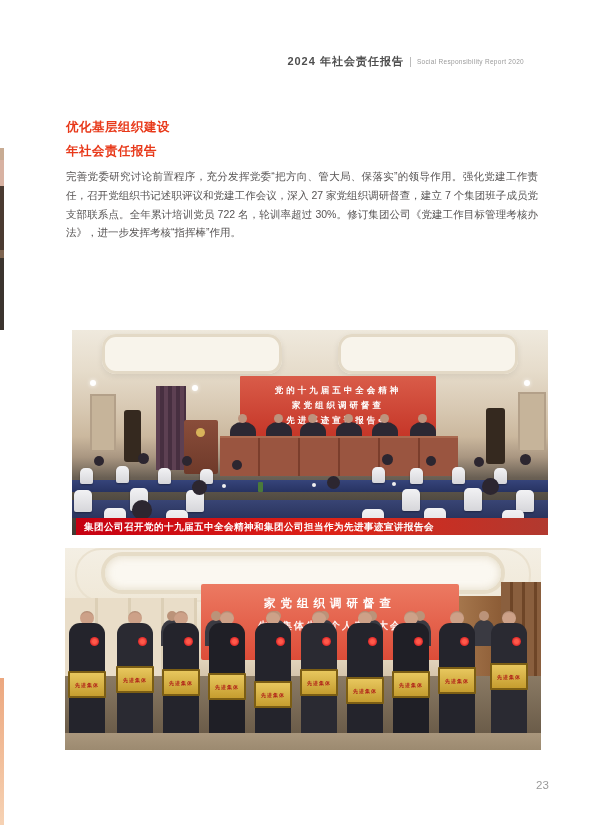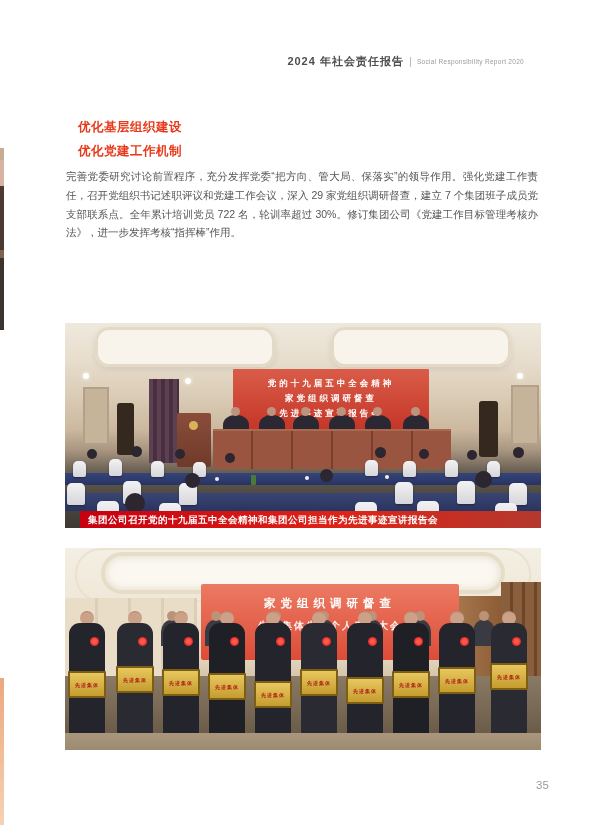--- a/index.html
+++ b/index.html
@@ -20,30 +20,30 @@
 
   
   .header{position:absolute;left:66px;top:54px;width:458px;
     display:flex;justify-content:flex-end;align-items:center;}
   .header .zh{font-size:11px;font-weight:bold;color:#4e4e4e;letter-spacing:1px;}
   .header .divider{width:1px;height:10px;background:#bcbcbc;margin:0 6px;}
   .header .en{font-size:6.5px;color:#9b9b9b;letter-spacing:.3px;}
 
   
   .content{position:absolute;left:66px;top:119px;width:472px;}
-  .content h2{margin:0 0 7px 12px;font-size:12.5px;font-weight:bold;
+  .content h2{margin:0 0 7px 0;font-size:12.5px;font-weight:bold;
     color:#e8391a;letter-spacing:.5px;}
   .content p{margin:0 0 15px 0;font-size:10.5px;line-height:18.8px;
     color:#575454;text-align:justify;}
 
   
   .photo{position:absolute;left:65px;width:476px;overflow:hidden;background:#d8ccb8;}
   .photo1{top:323px;height:205px;}
   .photo2{top:548px;height:202px;}
-  .caption{position:absolute;left:15px;bottom:0;width:100%;height:17px;
+  .caption{position:absolute;left:4px;bottom:0;width:100%;height:17px;
     color:#ffffff;font-size:9.5px;font-weight:bold;line-height:17px;
     padding-left:8px;box-sizing:border-box;letter-spacing:.5px;z-index:30;}
   .caption1{background:linear-gradient(90deg,#c60011 0%,#dd2418 55%,#b03a30 100%);}
   .caption2{background:linear-gradient(90deg,#c60011 0%,#d22015 40%,
       rgba(160,60,45,.55) 72%,rgba(150,120,100,.12) 100%);}
 
   .abs{position:absolute;}
 
   
   .ph1-bg{inset:0;background:linear-gradient(180deg,#efe9dd 0%,#e6dccb 20%,
@@ -122,25 +122,25 @@
 <div class="edge-strip"></div>
 
 <div class="header">
   <span class="zh">2024 年社会责任报告</span>
   <span class="divider"></span>
   <span class="en">Social Responsibility Report 2020</span>
 </div>
 
 <div class="content">
   <h2>优化基层组织建设</h2>
-  <h2>优化党建工作机制</h2>
-  <p>完善党委研究讨论前置程序，充分发挥党委“把方向、管大局、保落实”的领导作用。强化党建工作责任，召开党组织书记述职评议和党建工作会议，深入 29 家党组织调研督查，建立 7 个集团班子成员党支部联系点。全年累计培训党员 722 名，轮训率超过 30%。修订集团公司《党建工作目标管理考核办法》，进一步发挥考核“指挥棒”作用。</p>
+  <h2>年社会责任报告</h2>
+  <p>完善党委研究讨论前置程序，充分发挥党委“把方向、管大局、保落实”的领导作用。强化党建工作责任，召开党组织书记述职评议和党建工作会议，深入 27 家党组织调研督查，建立 7 个集团班子成员党支部联系点。全年累计培训党员 722 名，轮训率超过 30%。修订集团公司《党建工作目标管理考核办法》，进一步发挥考核“指挥棒”作用。</p>
 </div>
 
-<figure class="photo photo1" style="margin:0">
+<figure class="photo photo1" style="margin:7px">
   <div class="abs ph1-bg"></div>
 
   <div class="abs cove" style="left:30px;top:4px;width:180px;height:40px"></div>
   <div class="abs cove" style="left:266px;top:4px;width:180px;height:40px"></div>
   <div class="abs downlight" style="left:18px;top:50px"></div>
   <div class="abs downlight" style="left:120px;top:55px"></div>
   <div class="abs downlight" style="left:232px;top:57px"></div>
   <div class="abs downlight" style="left:350px;top:55px"></div>
   <div class="abs downlight" style="left:452px;top:50px"></div>
 
@@ -312,13 +312,13 @@
     <div class="p2head"></div>
     <div class="p2body" style="background:#2a2a32"></div>
     <div class="rosette"></div>
     <div class="plaque" style="top:52px">
         <span>先进集体</span>
       </div>
   </div>
 
 </figure>
 
-<div class="page-number">35</div>
+<div class="page-number">23</div>
 
 </body></html>

